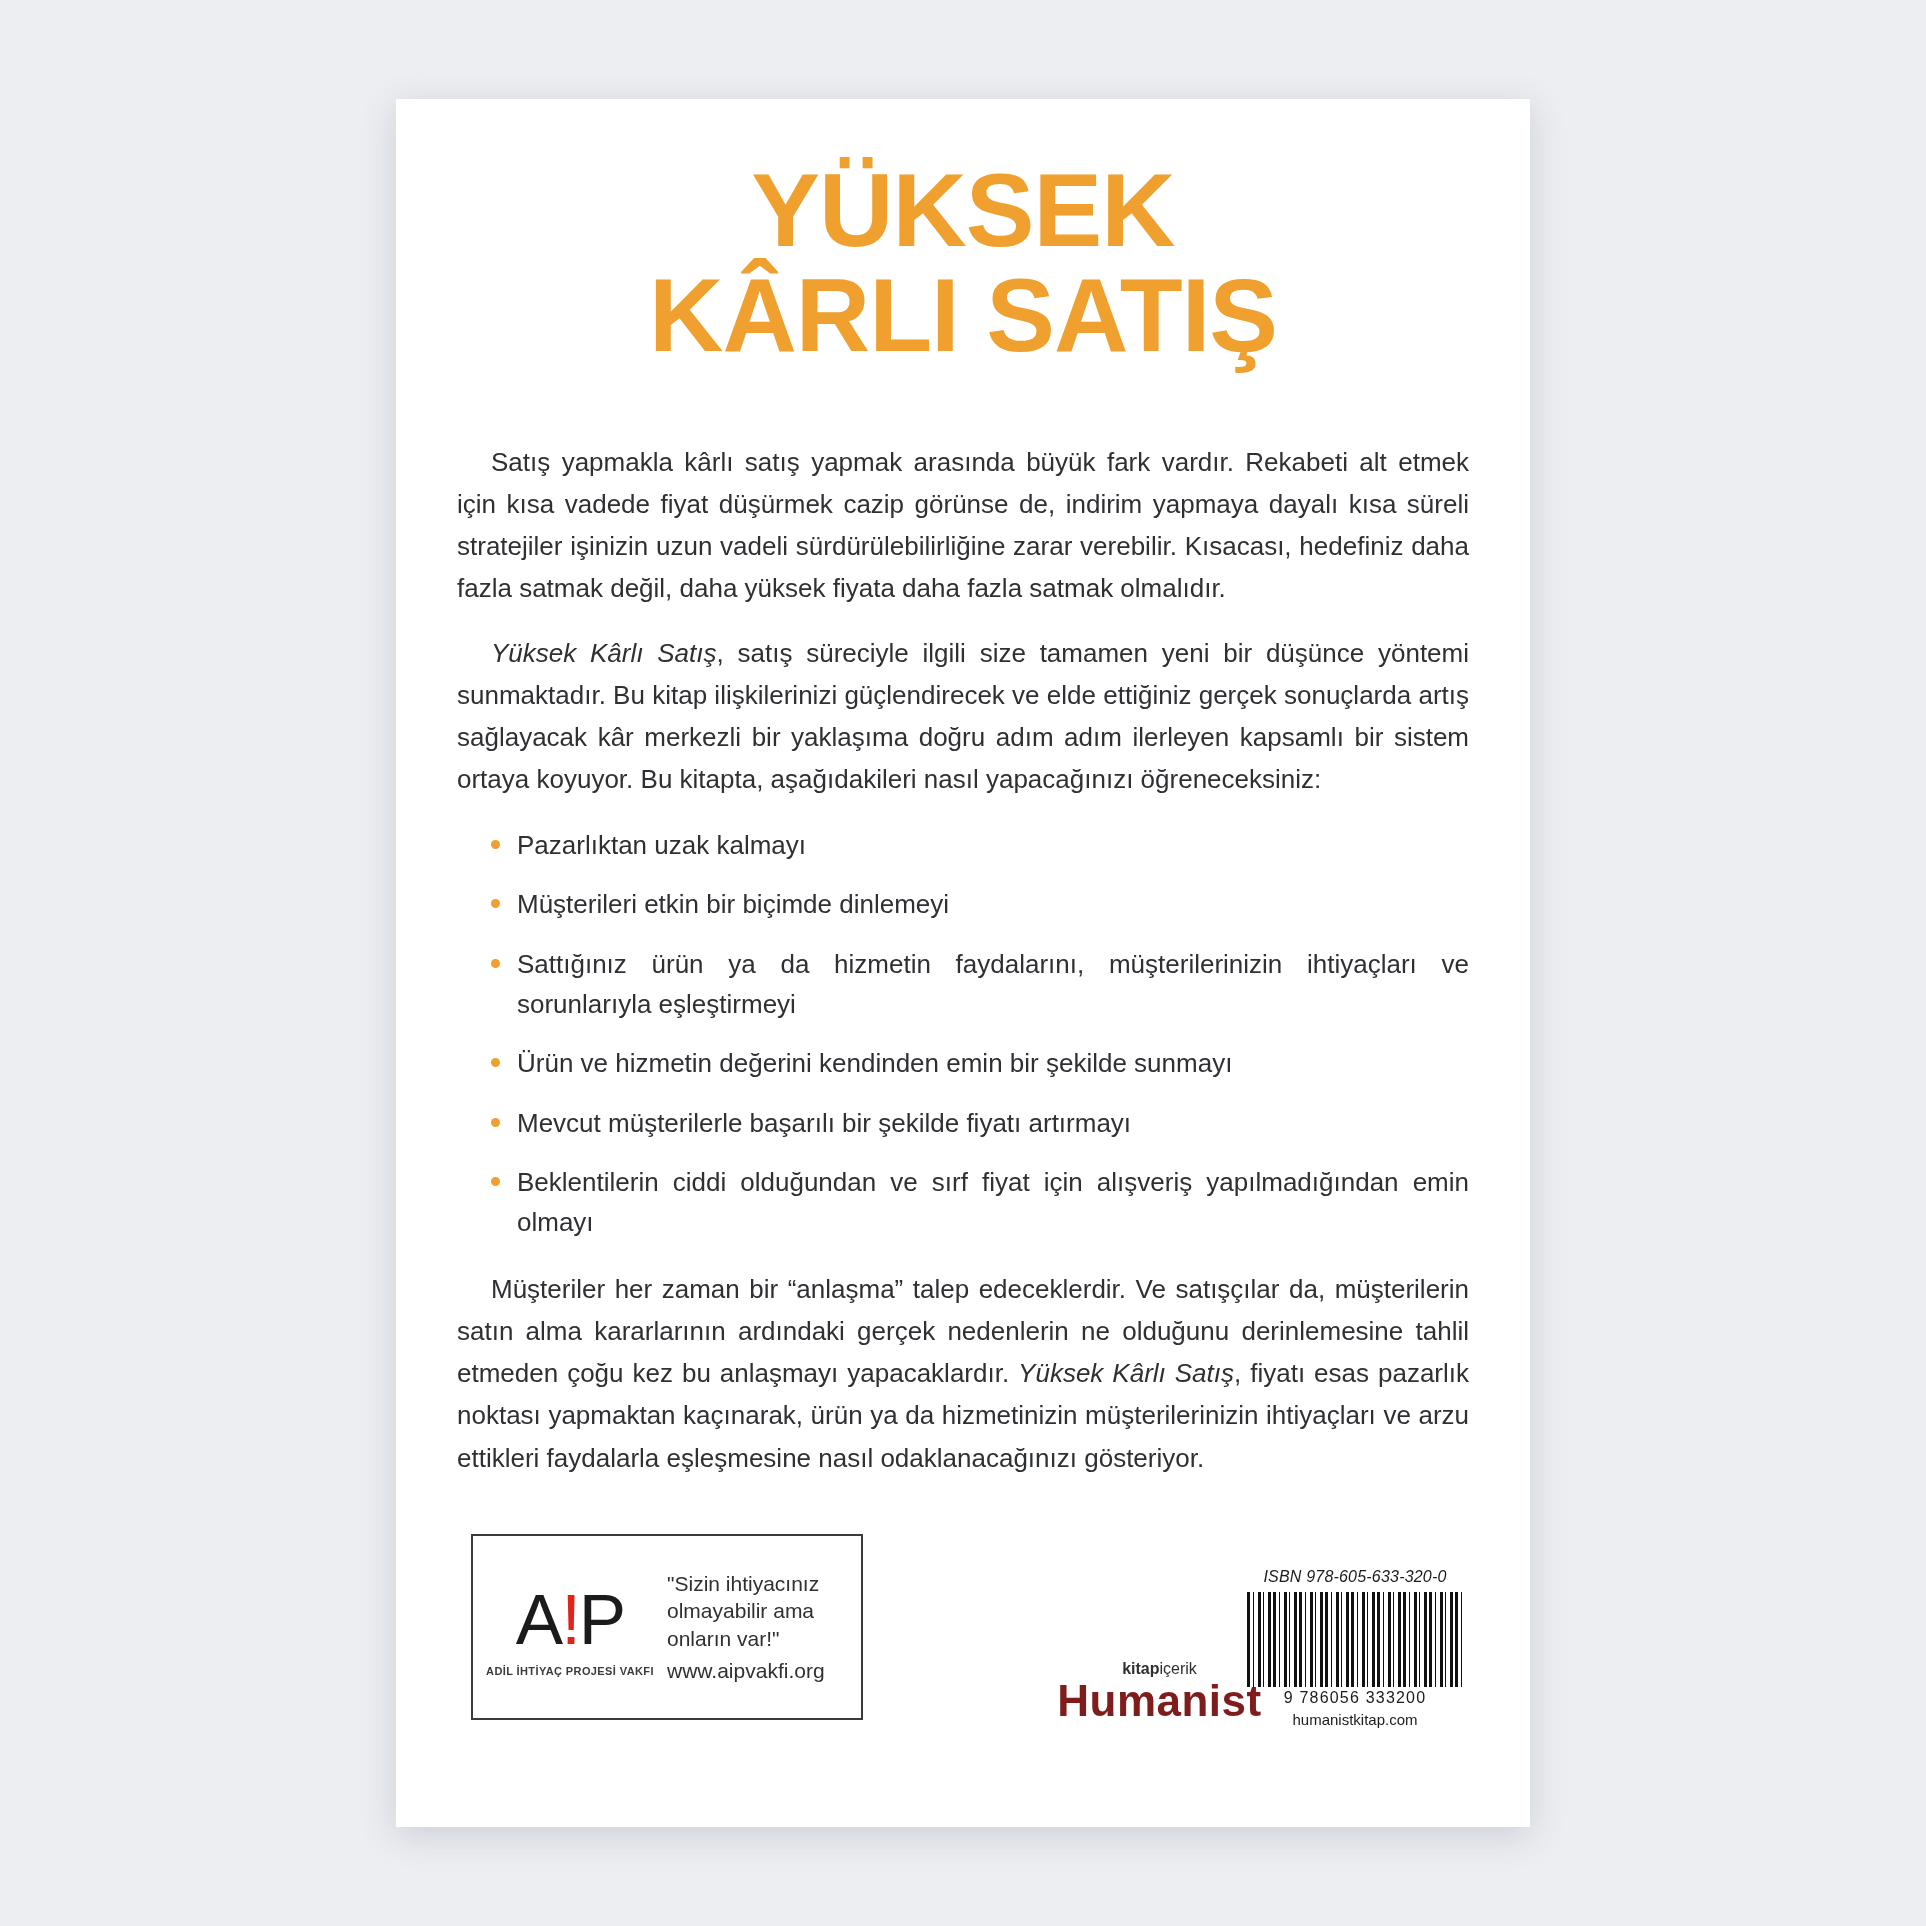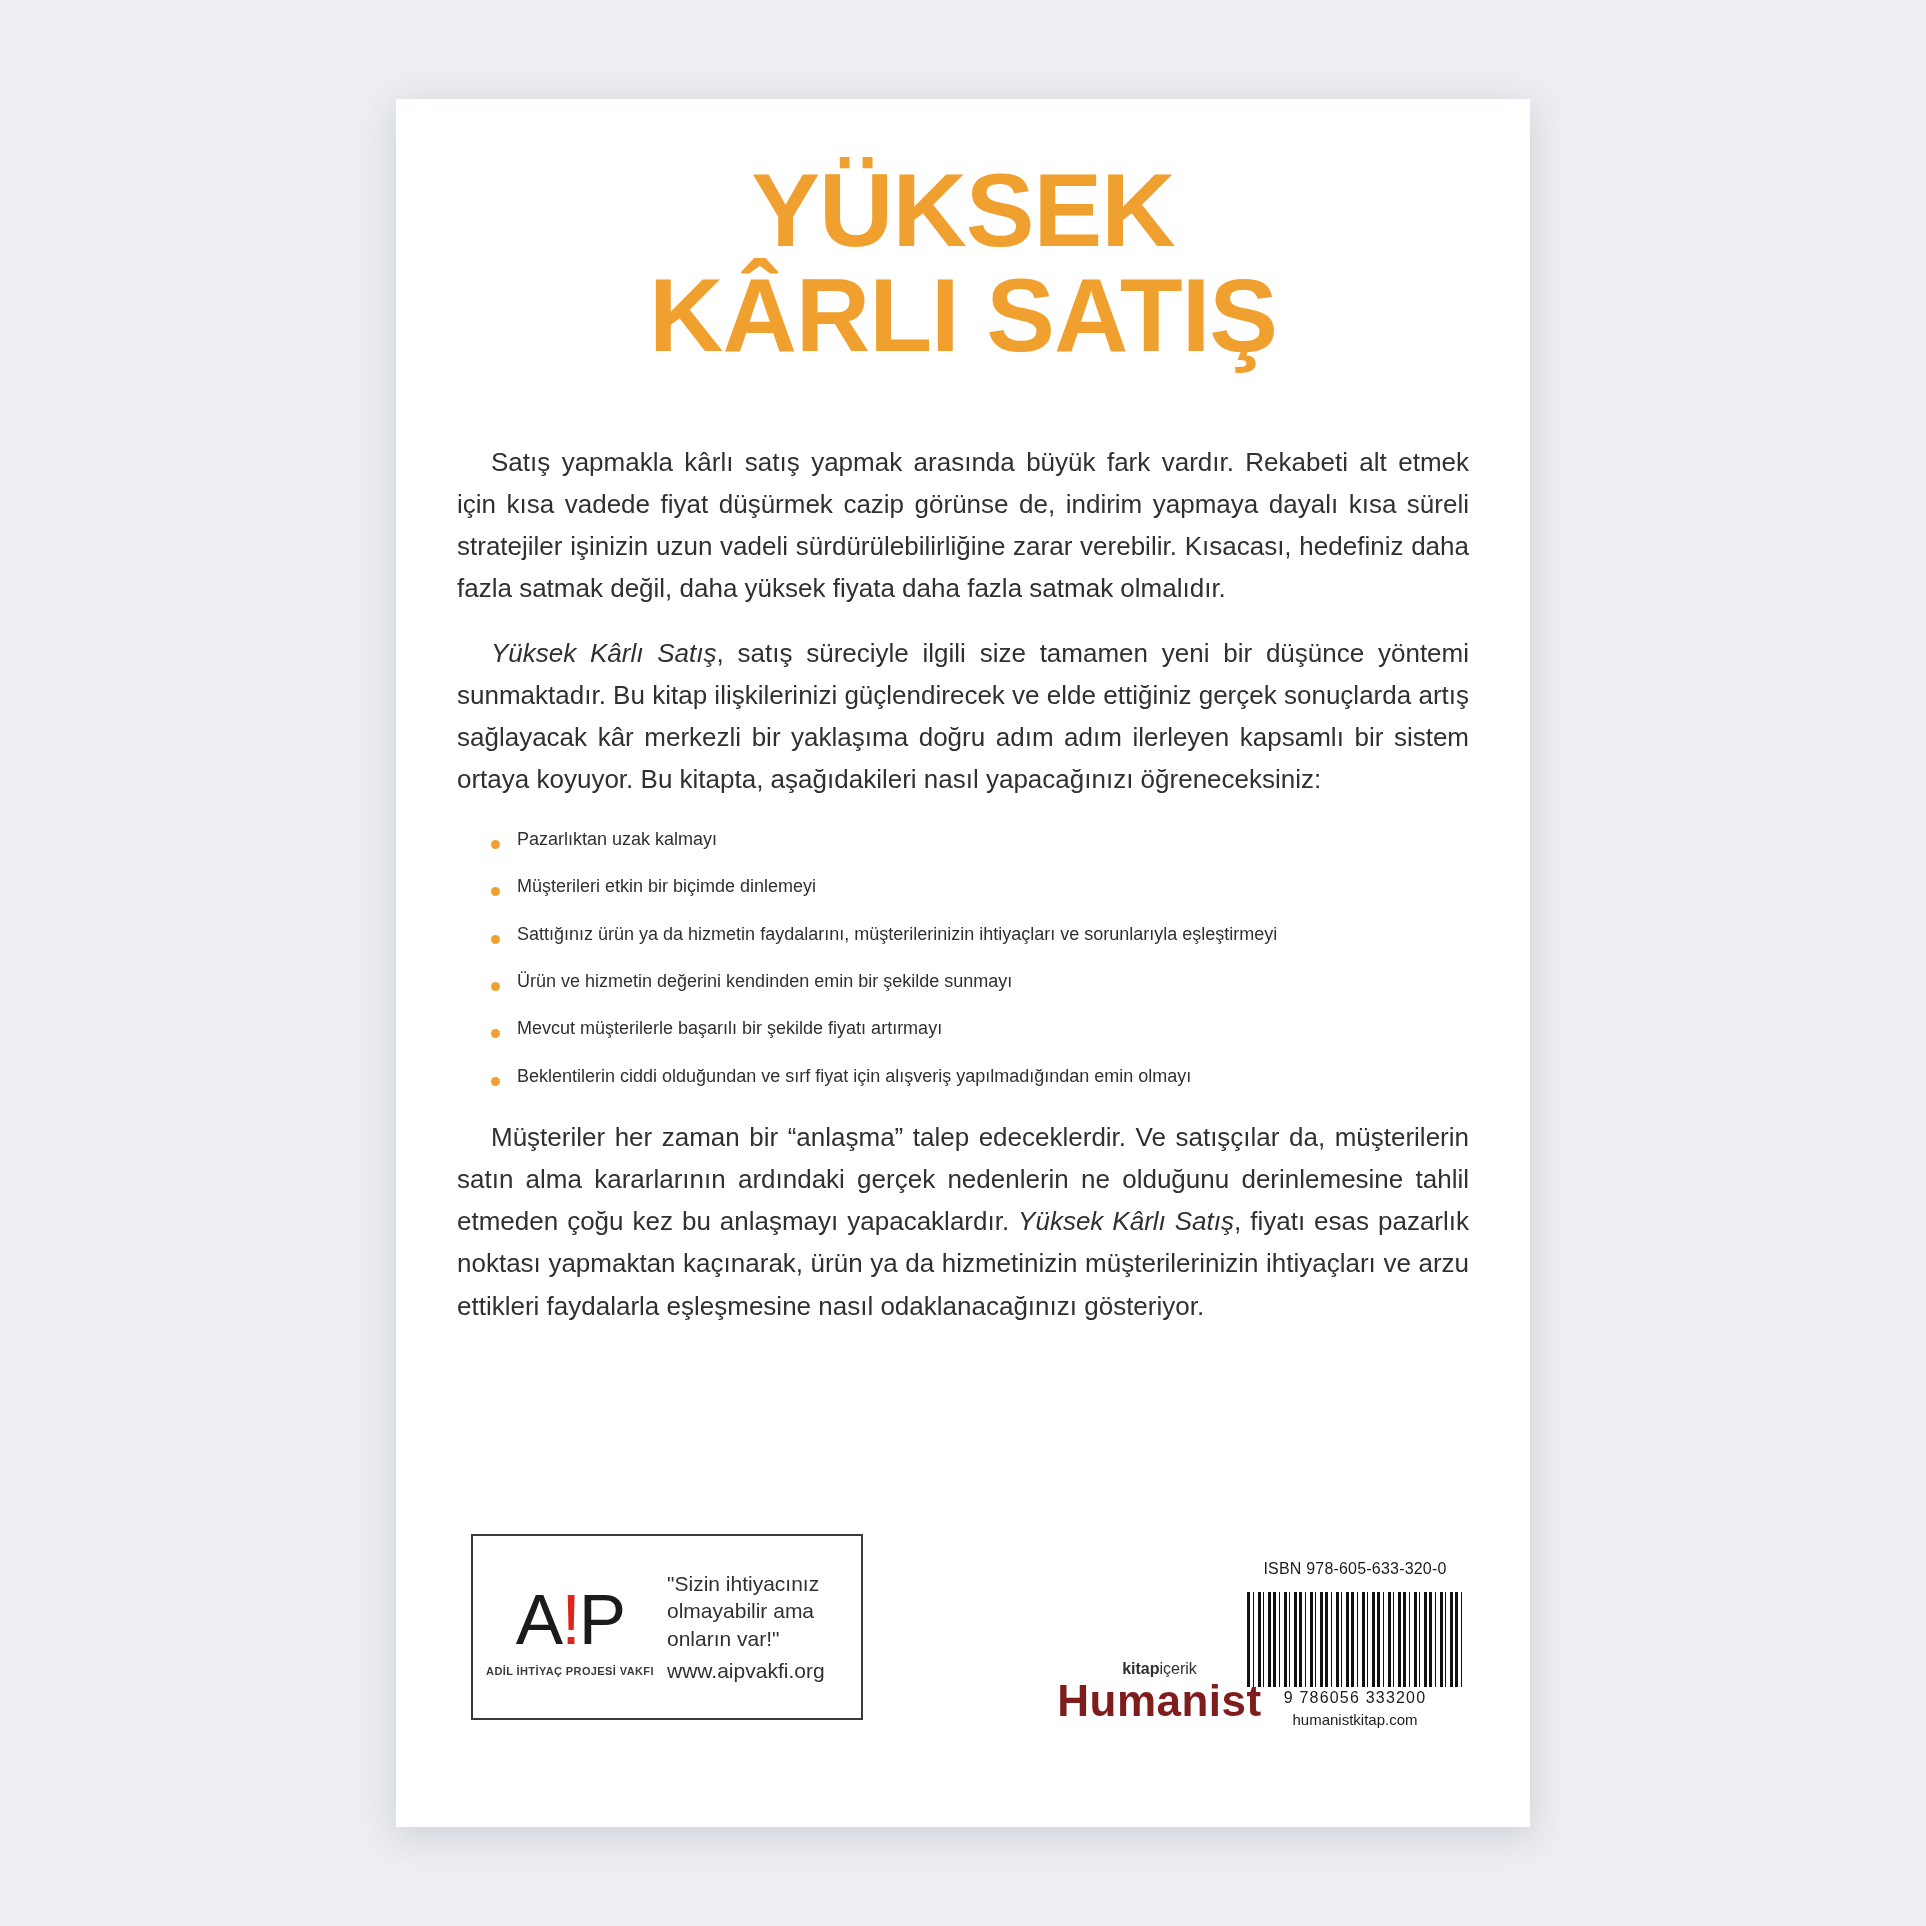--- a/index.html
+++ b/index.html
@@ -66,21 +66,21 @@
 
   .bullet-list {
     list-style: none;
     margin: 26px 0 26px 0;
     padding: 0 0 0 30px;
   }
   .bullet-list li {
     position: relative;
     padding: 0 0 0 30px;
     margin-bottom: 20px;
-    font-size: 18px;
+    font-size: 26px;
     line-height: 1.52;
     color: #2f3033;
   }
   .bullet-list li::before {
     content: "";
     position: absolute;
     left: 4px;
     top: 14px;
     width: 9px;
     height: 9px;
@@ -172,21 +172,22 @@
     position: absolute;
     right: 0;
     bottom: 4px;
     width: 228px;
     text-align: center;
   }
   .isbn-text {
     font-size: 16px;
     color: #1b1b1b;
     letter-spacing: 0.2px;
-    margin-bottom: 14px;
+    margin-bottom: 6px;
+    font-style: italic;
   }
   .barcode {
     height: 95px;
     width: 216px;
     margin: 0 auto;
     background-image:
       repeating-linear-gradient(to right,
         #111 0px, #111 3px, #fff 3px, #fff 6px,
         #111 6px, #111 7px, #fff 7px, #fff 11px,
         #111 11px, #111 14px, #fff 14px, #fff 16px,

